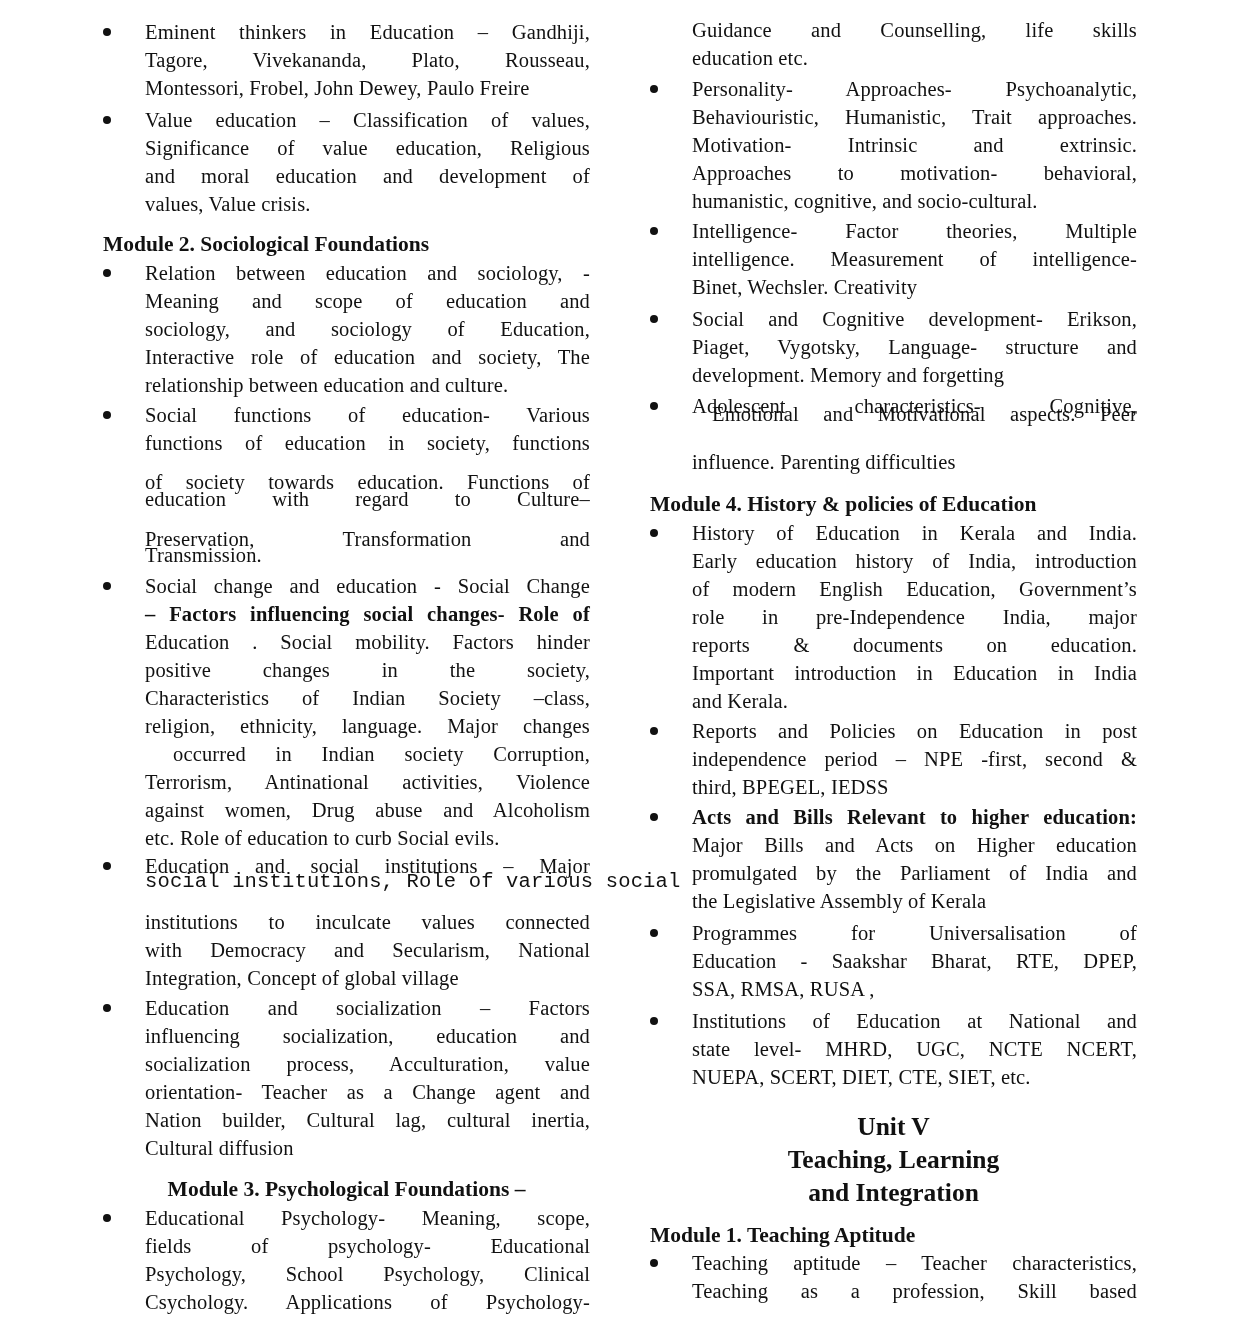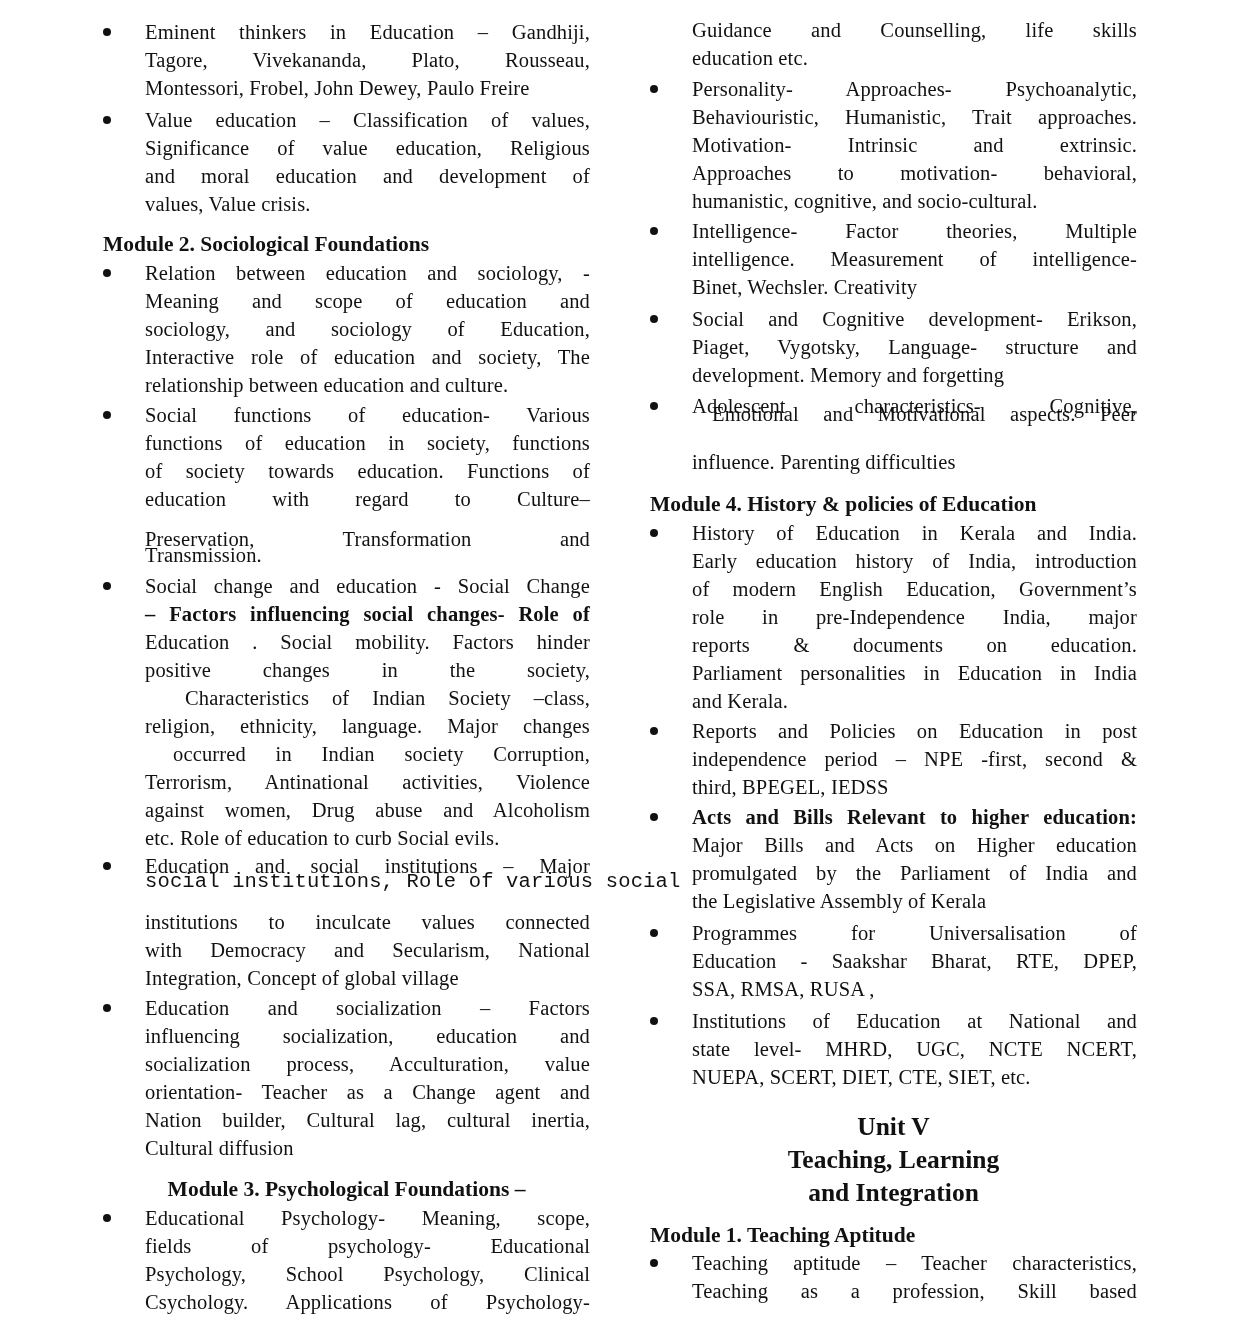--- a/index.html
+++ b/index.html
@@ -61,32 +61,32 @@
       <div class="line" style="top: 259px;">Relation between education and sociology, -</div>
       <div class="line" style="top: 287px;">Meaning and scope of education and</div>
       <div class="line" style="top: 315px;">sociology, and sociology of Education,</div>
       <div class="line" style="top: 343px;">Interactive role of education and society, The</div>
       <div class="line last" style="top: 371px;">relationship between education and culture.</div>
     </div>
     <div>
       <span class="bullet" style="top: 401px;"></span>
       <div class="line" style="top: 401px;">Social functions of education- Various</div>
       <div class="line" style="top: 429px;">functions of education in society, functions</div>
-      <div class="line" style="top: 457px;">of society towards education. Functions of</div>
+      <div class="line" style="top: 468px;">of society towards education. Functions of</div>
       <div class="line" style="top: 485px;">education with regard to Culture–</div>
       <div class="line" style="top: 513px; margin-top: 12px;">Preservation, Transformation and</div>
       <div class="line last" style="top: 541px;">Transmission.</div>
     </div>
     <div>
       <span class="bullet" style="top: 572px;"></span>
       <div class="line" style="top: 572px;">Social change and education - Social Change</div>
       <div class="line" style="top: 600px; font-weight: bold;">– Factors influencing social changes- Role of</div>
       <div class="line" style="top: 628px;">Education .  Social mobility. Factors hinder</div>
       <div class="line" style="top: 656px;">positive changes in the society,</div>
-      <div class="line" style="top: 684px; margin-left: 40px;">Characteristics of Indian Society –class,</div>
+      <div class="line" style="top: 684px;">Characteristics of Indian Society –class,</div>
       <div class="line" style="top: 712px;">religion, ethnicity, language. Major changes</div>
       <div class="line" style="top: 740px; margin-left: 28px;">occurred in Indian society Corruption,</div>
       <div class="line" style="top: 768px;">Terrorism, Antinational activities, Violence</div>
       <div class="line" style="top: 796px;">against women, Drug abuse and Alcoholism</div>
       <div class="line last" style="top: 824px;">etc. Role of education to curb Social evils.</div>
     </div>
     <div>
       <span class="bullet" style="top: 852px;"></span>
       <div class="line" style="top: 852px;">Education and social institutions – Major</div>
       <div class="line" style="top: 868px; font-family: Liberation Mono, monospace;">social institutions, Role of various social</div>
@@ -144,21 +144,21 @@
       <div class="line last" style="top: 448px;">influence. Parenting difficulties</div>
     </div>
     <div class="heading" style="top: 490px;">Module 4. History &amp; policies of Education</div>
     <div>
       <span class="bullet" style="top: 519px;"></span>
       <div class="line" style="top: 519px;">History of Education in Kerala and India.</div>
       <div class="line" style="top: 547px;">Early education history of India, introduction</div>
       <div class="line" style="top: 575px;">of modern English Education, Government’s</div>
       <div class="line" style="top: 603px;">role in pre-Independence India, major</div>
       <div class="line" style="top: 631px;">reports &amp; documents on education.</div>
-      <div class="line" style="top: 659px;">Parliament personalities in Education in India</div>
+      <div class="line" style="top: 659px;">Important introduction in Education in India</div>
       <div class="line last" style="top: 687px;">and Kerala.</div>
     </div>
     <div>
       <span class="bullet" style="top: 717px;"></span>
       <div class="line" style="top: 717px;">Reports and Policies on Education in post</div>
       <div class="line" style="top: 745px;">independence period – NPE -first, second &amp;</div>
       <div class="line last" style="top: 773px;">third, BPEGEL, IEDSS</div>
     </div>
     <div>
       <span class="bullet" style="top: 803px;"></span>

